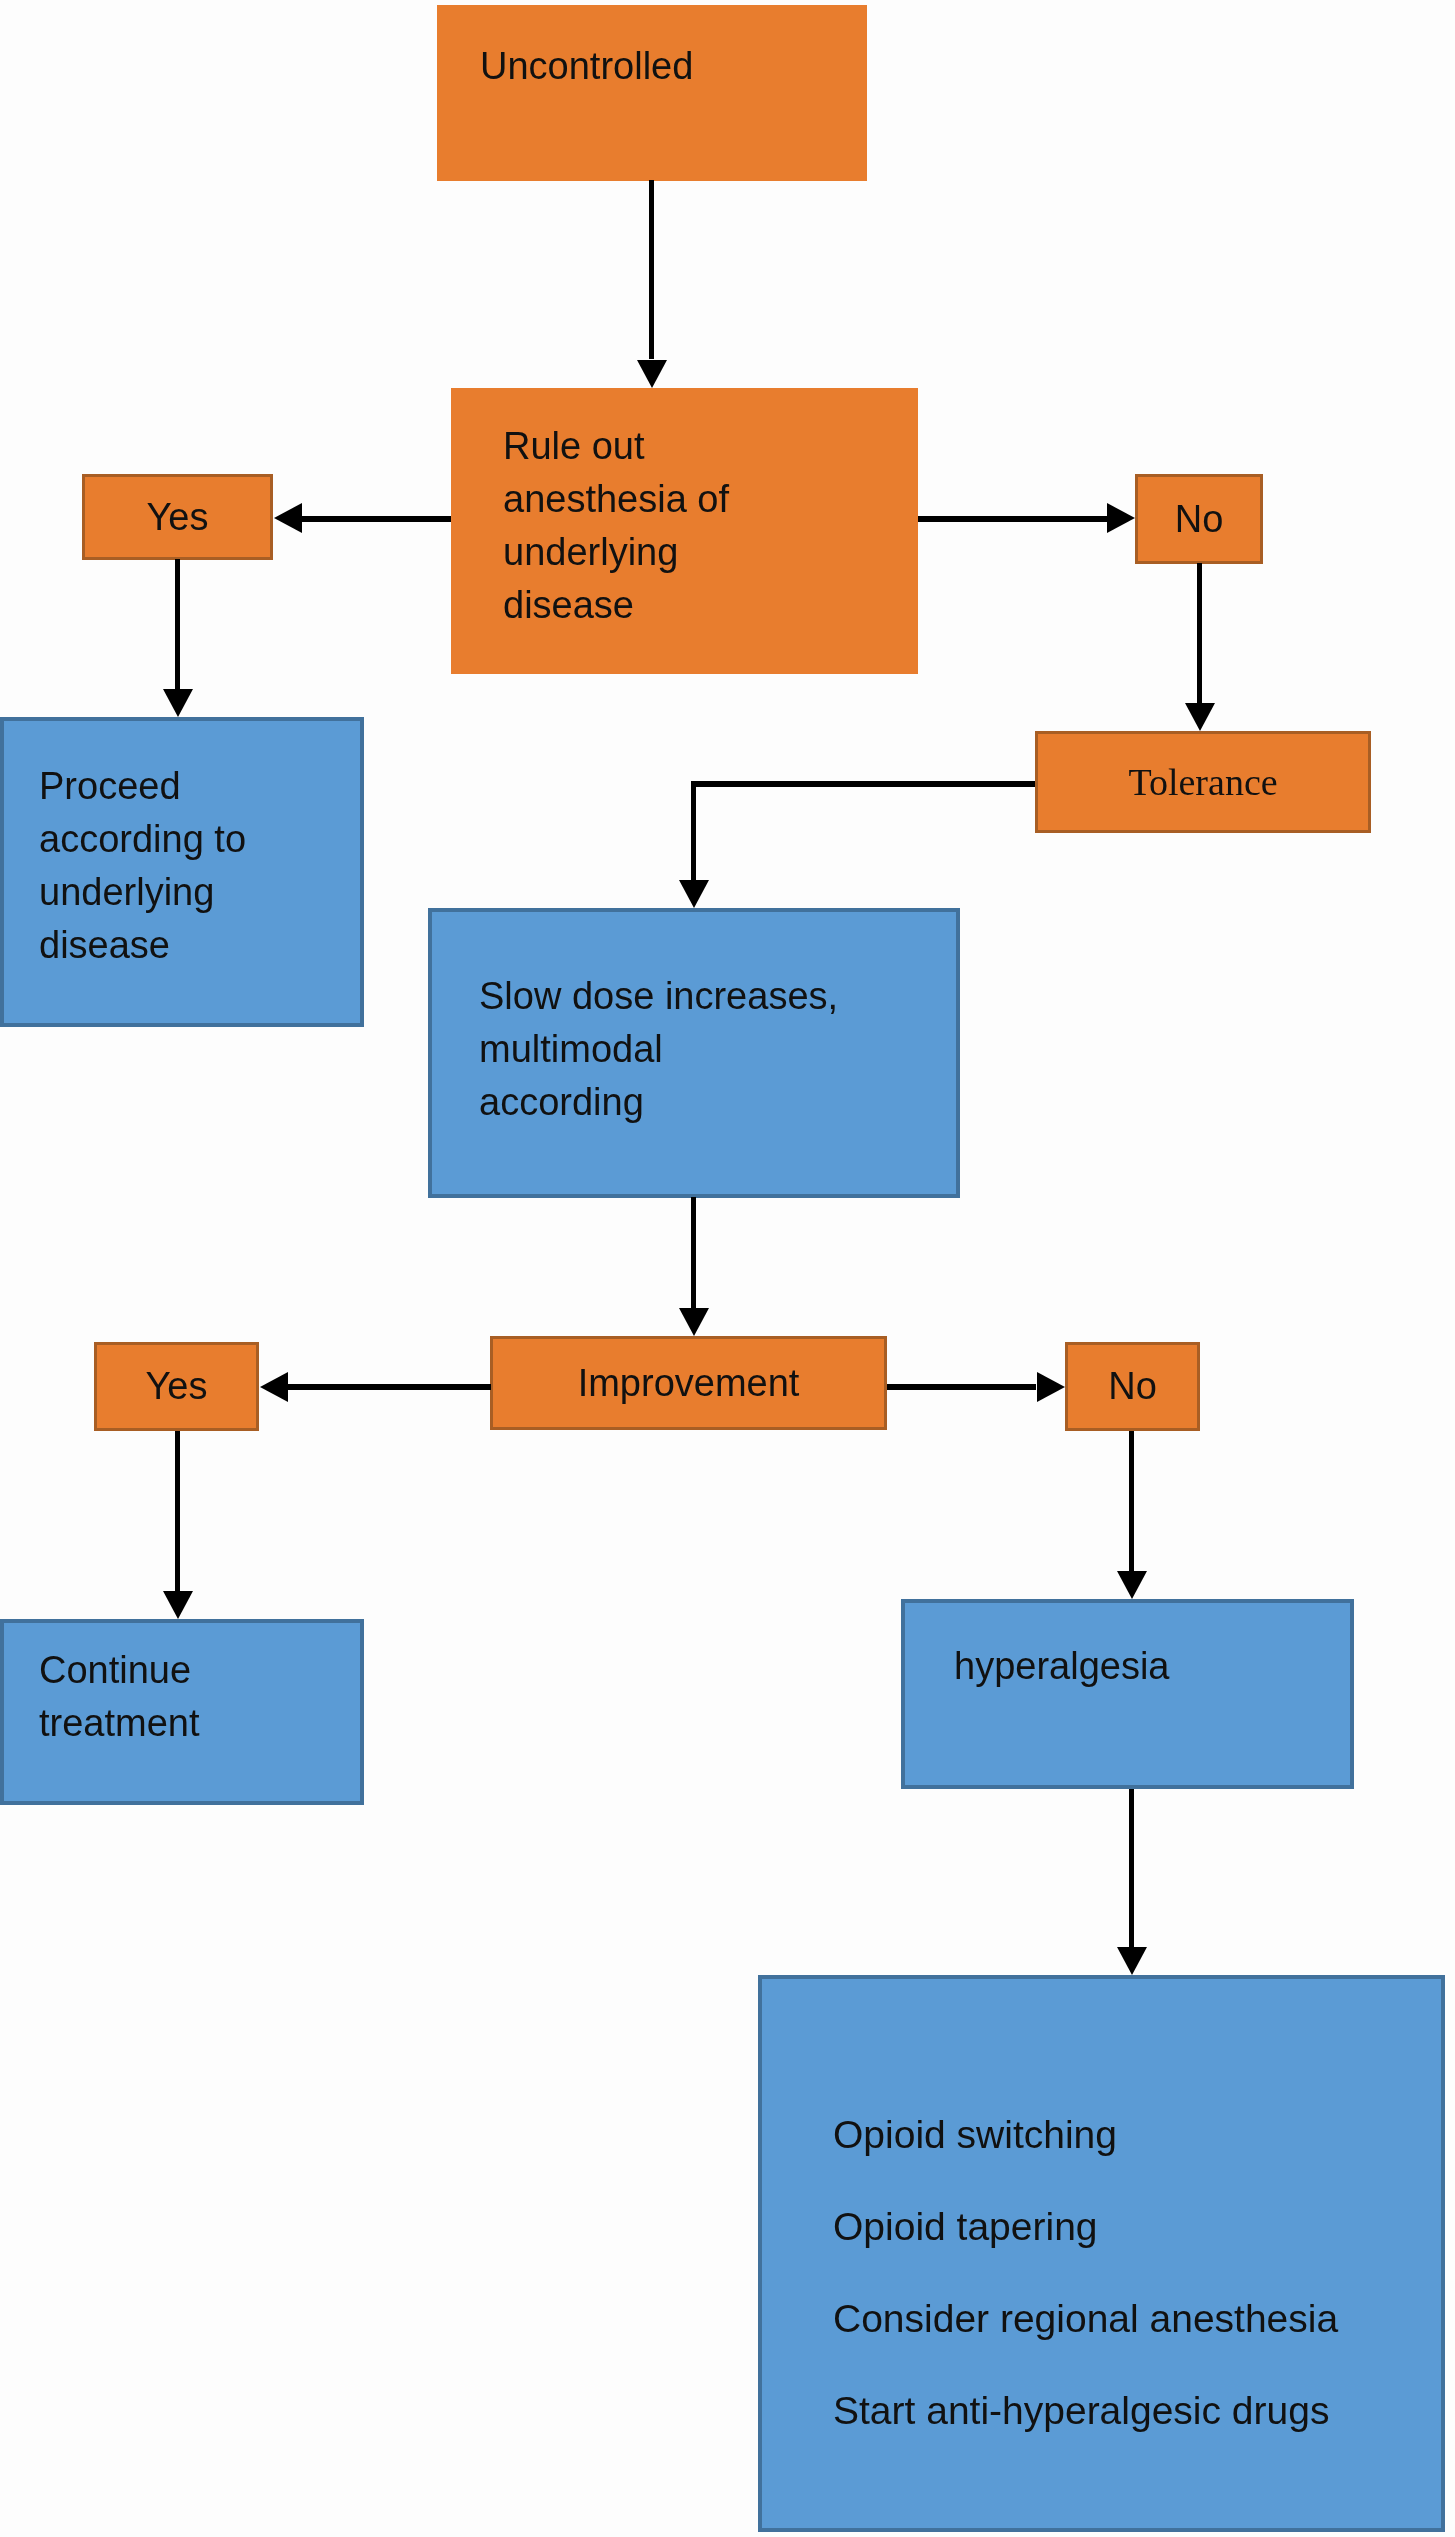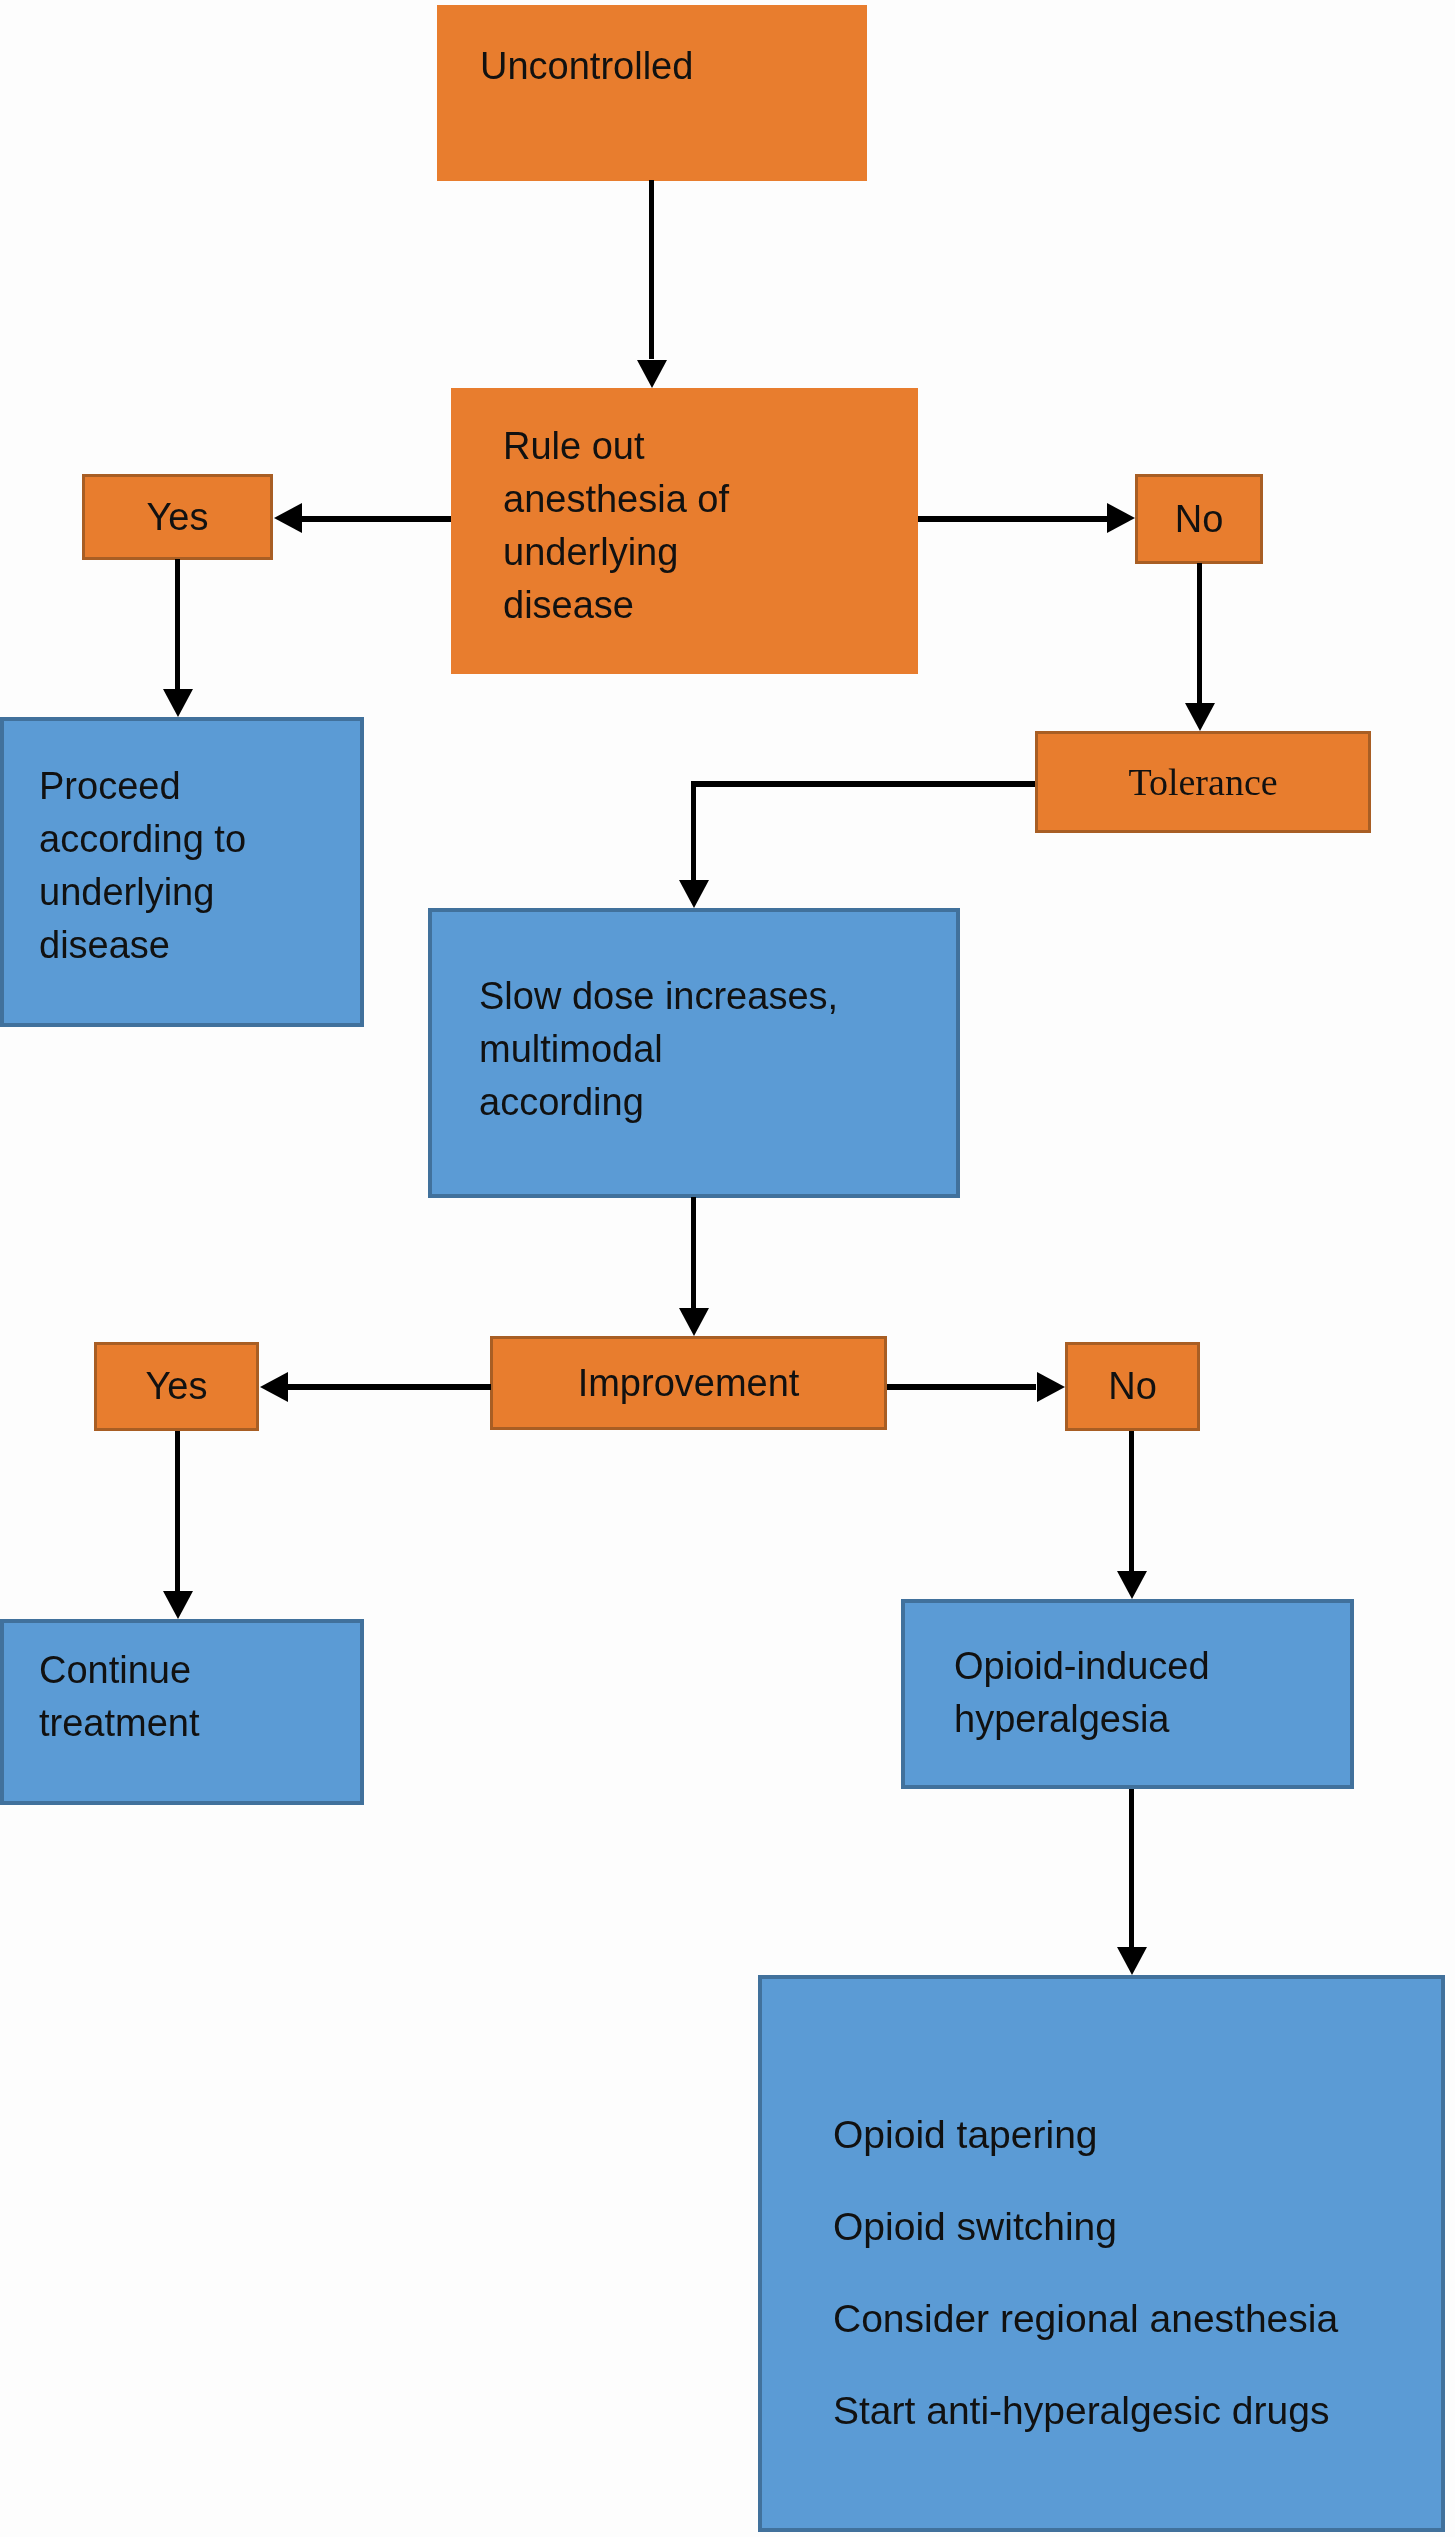--- a/index.html
+++ b/index.html
@@ -167,28 +167,27 @@
 
   <div class="vline" style="left:1129px; top:1431px; height:142px;"></div>
   <div class="head-down" style="left:1117px; top:1571px;"></div>
 
   <div class="box blue-bordered" style="left:0px; top:1619px; width:364px; height:186px; padding:20.5px 18.7px 0 35px;">
     <div class="box-line">Continue</div>
     <div class="box-line">treatment</div>
   </div>
 
   <div class="box blue-bordered" style="left:901px; top:1599px; width:453px; height:190px; padding:37px 18.7px 0 49px;">
-    <div class="box-line">Opioid-induced</div>
     <div class="box-line">hyperalgesia</div>
   </div>
 
   <div class="vline" style="left:1129px; top:1789px; height:161px;"></div>
   <div class="head-down" style="left:1117px; top:1947px;"></div>
 
   <div class="box blue-bordered" style="left:758px; top:1975px; width:687px; height:557px; padding:131px 9.3px 0 71px;">
+    <div class="iv-line">Opioid switching</div>
     <div class="iv-line">Opioid tapering</div>
-    <div class="iv-line">Opioid switching</div>
     <div class="iv-line">Consider regional anesthesia</div>
     <div class="iv-line">Start anti-hyperalgesic drugs</div>
   </div>
 
 </div>
 
 
 </body></html>

